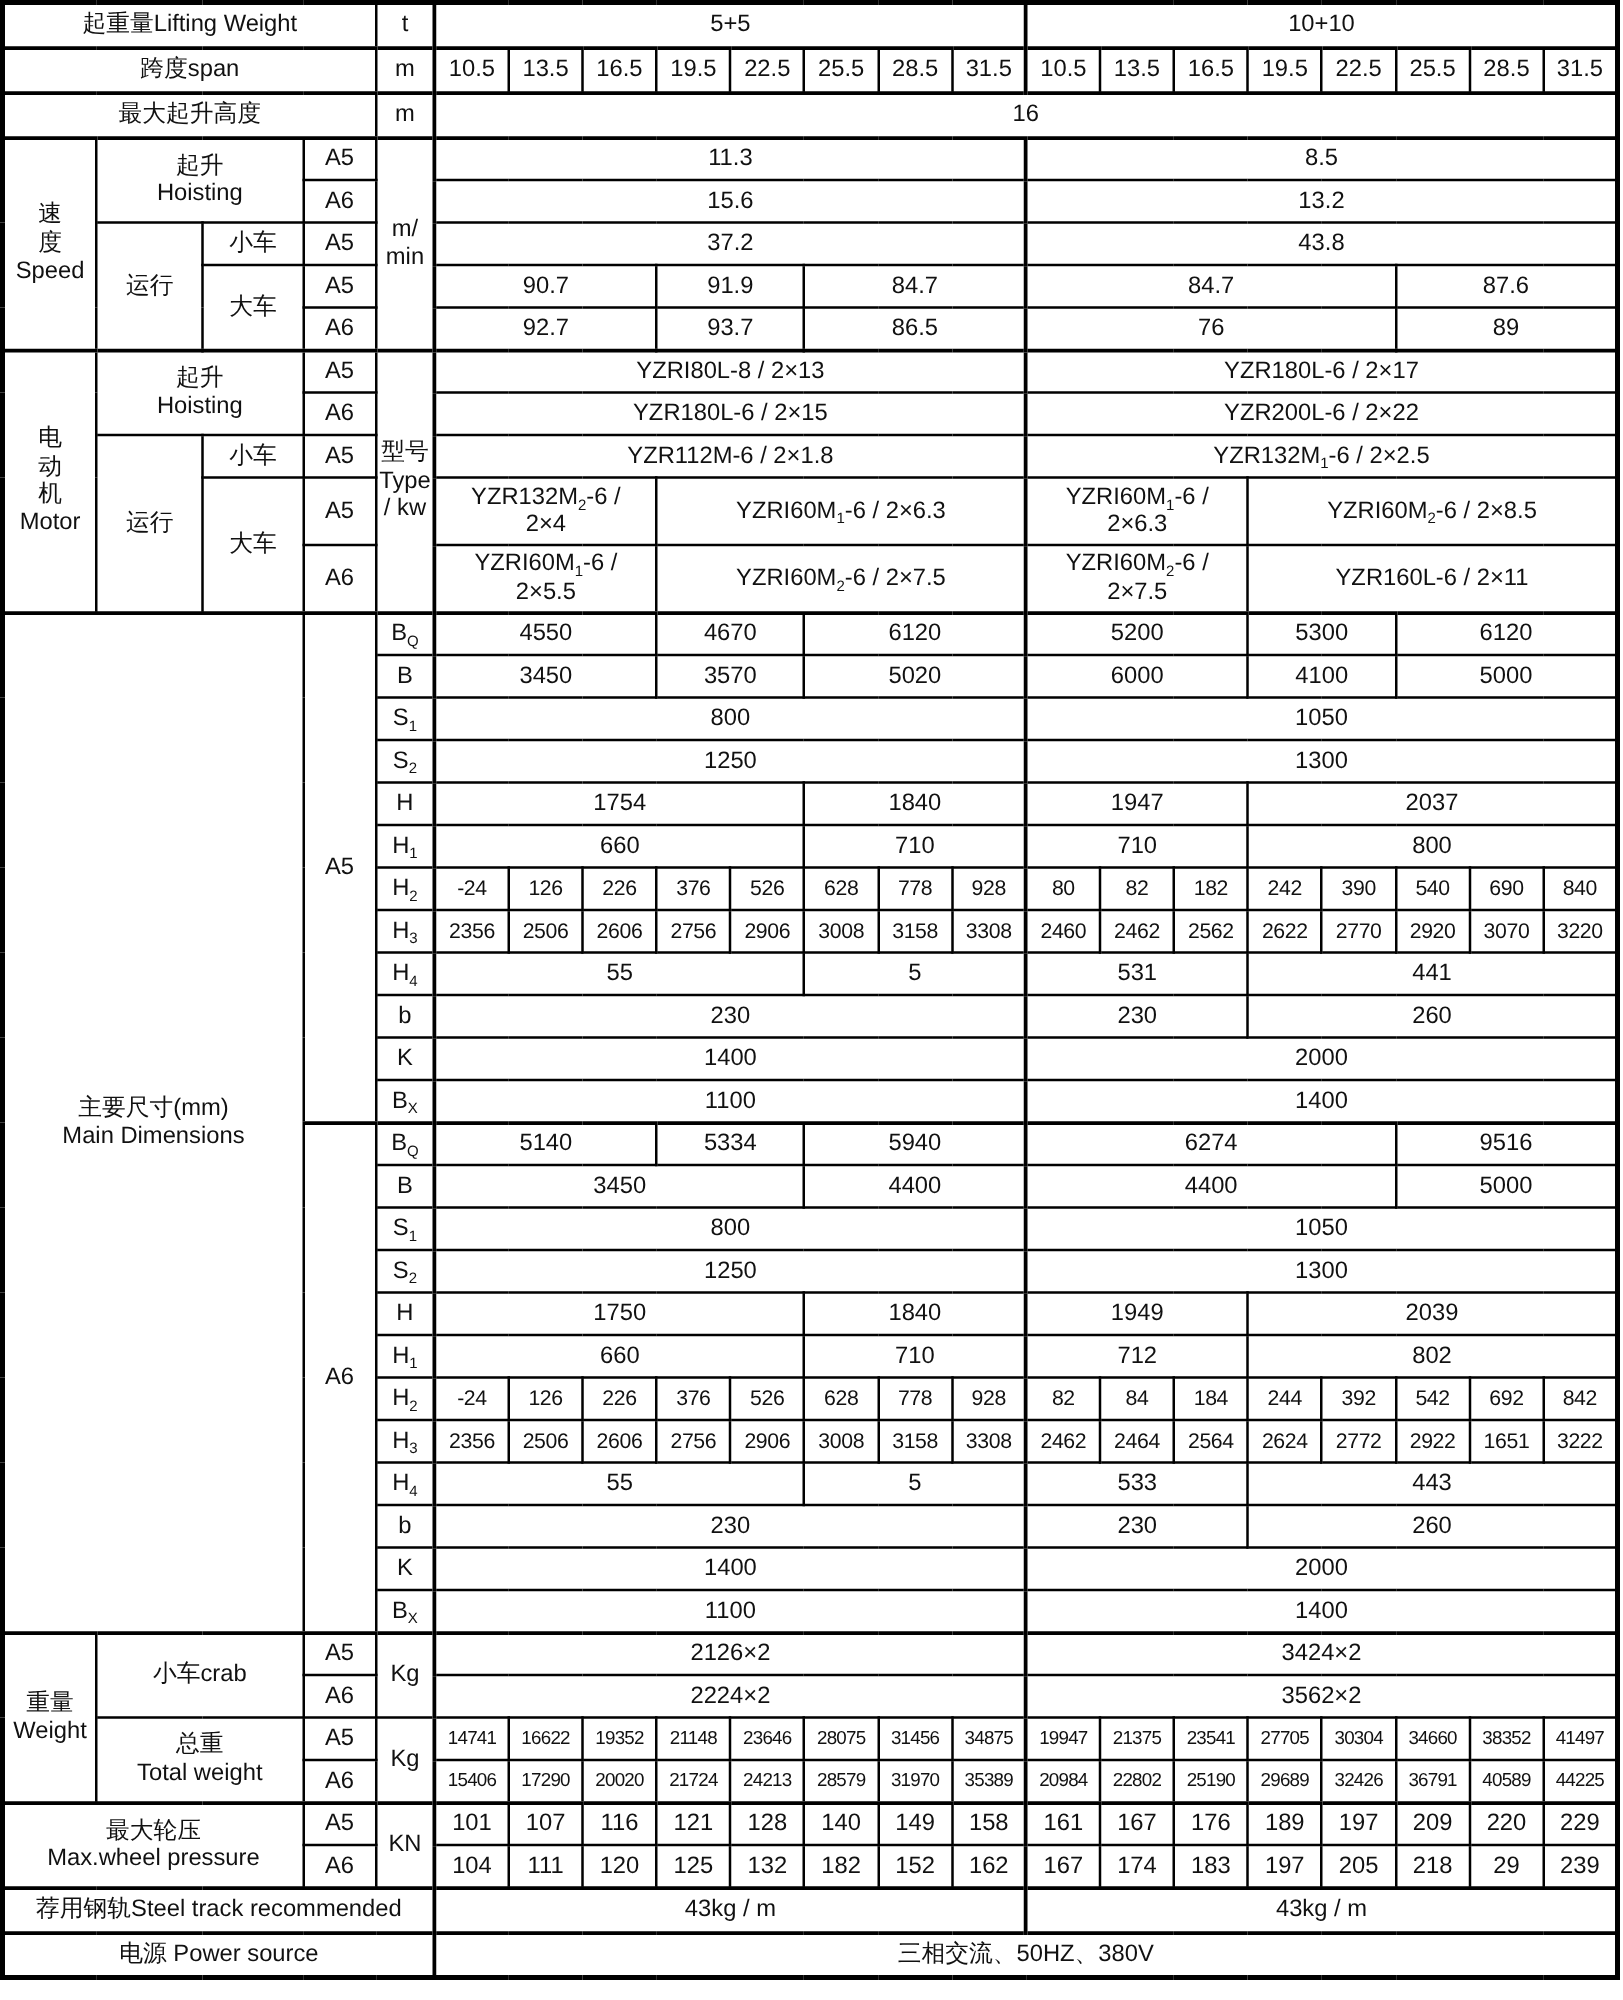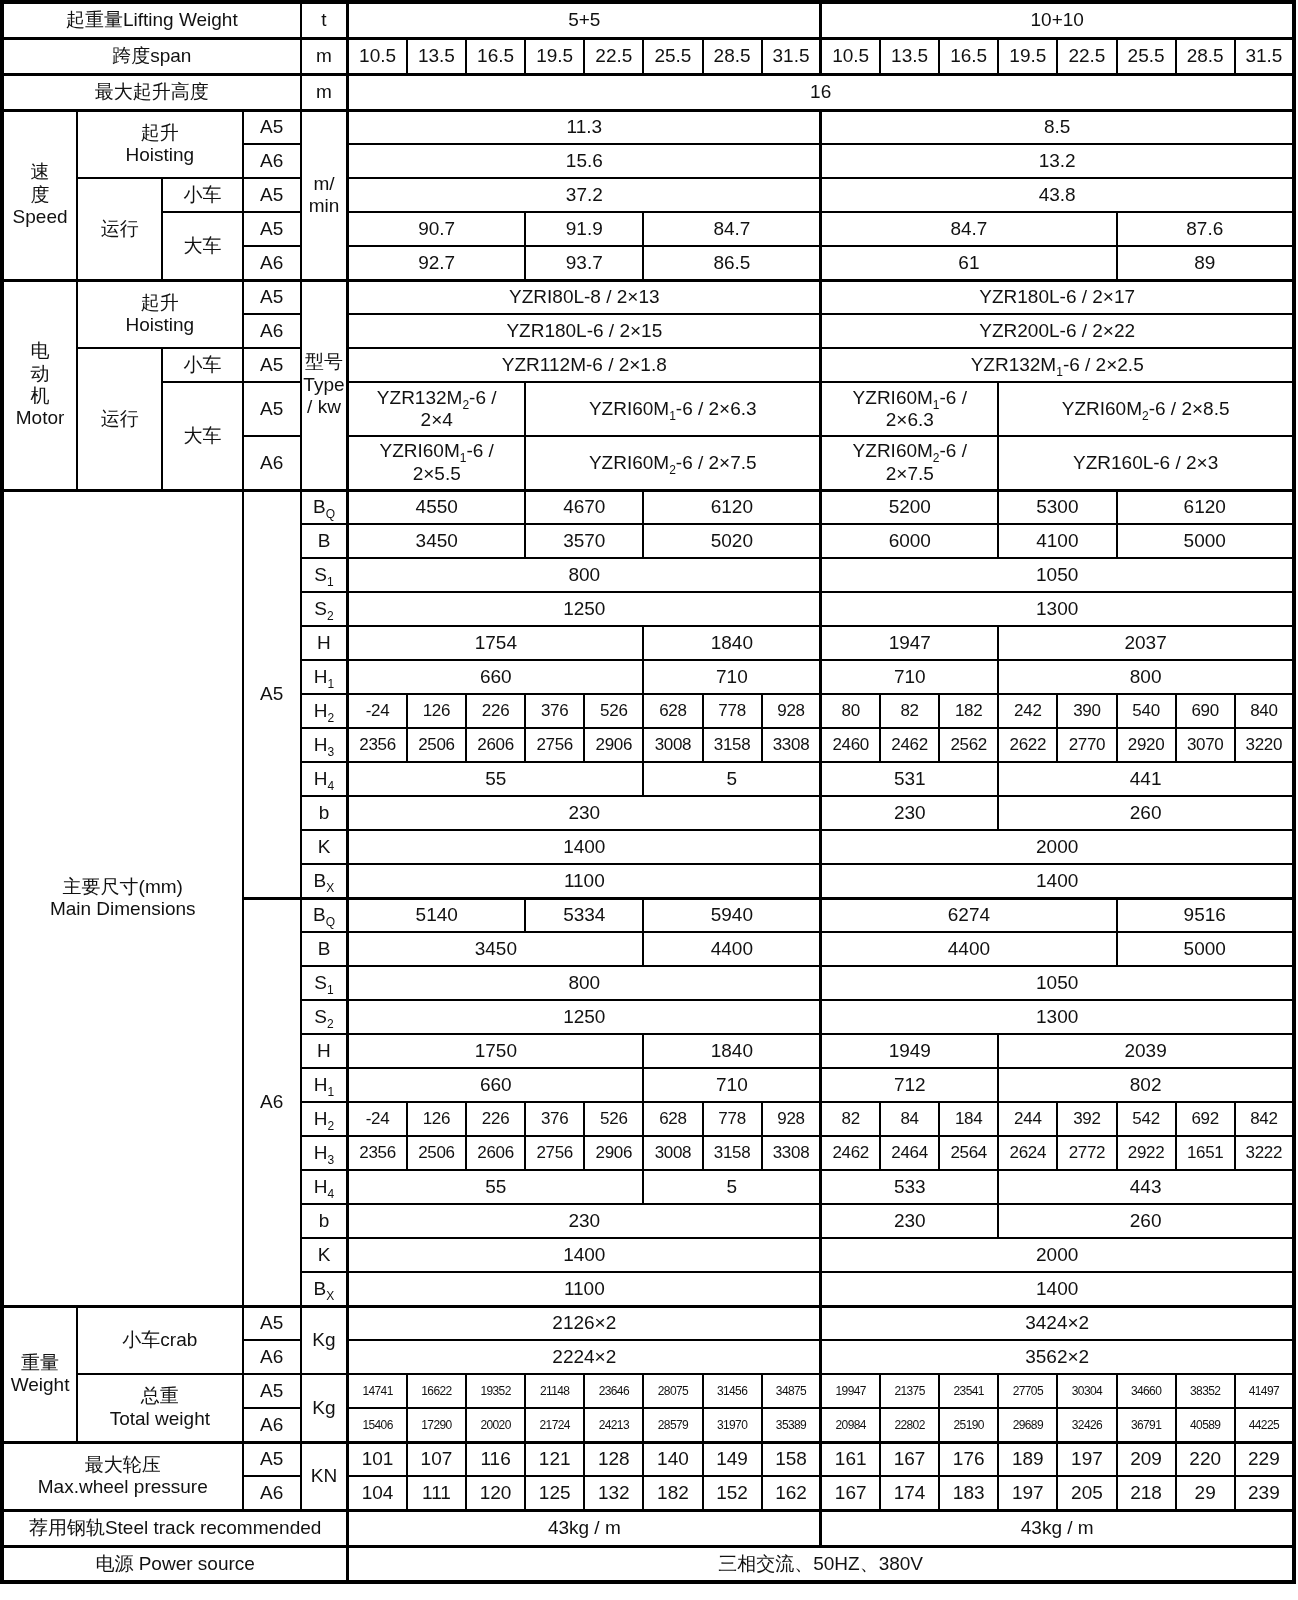--- a/index.html
+++ b/index.html
@@ -8,21 +8,21 @@
   table.spec{width:1296px;border-collapse:collapse;table-layout:fixed;border:4px solid #000;}
   td{border:2px solid #000;text-align:center;vertical-align:middle;
      font-size:19px;line-height:1.18;padding:1px 1px;white-space:pre-line;
      overflow:hidden;}
   tr{height:34px;}
   tr.h36{height:36px;}
   tr.tall{height:54px;}
   tr.sec td{border-top-width:3px;}
   td.dv{border-left-width:3px;}
   td.lbl{font-size:19px;}
-  td.sm{font-size:12px;letter-spacing:-0.6px;}
+  td.sm{font-size:15px;letter-spacing:-0.6px;}
   td.md{font-size:17px;letter-spacing:-0.3px;}
   sub{font-size:12px;line-height:0;}
 </style>
 </head>
 <body>
 
 <div class="wrap">
   <table class="spec">
     <colgroup>
         <col style="width: 75px;">
@@ -106,21 +106,21 @@
           <td colspan="2">91.9</td>
           <td colspan="3">84.7</td>
           <td colspan="5" class="dv">84.7</td>
           <td colspan="3">87.6</td>
         </tr>
         <tr>
           <td>A6</td>
           <td colspan="3" class="dv">92.7</td>
           <td colspan="2">93.7</td>
           <td colspan="3">86.5</td>
-          <td colspan="5" class="dv">61</td>
+          <td colspan="5" class="dv">76</td>
           <td colspan="3">89</td>
         </tr>
         <tr class="sec">
           <td rowspan="5" class="lbl">电<br>动<br>机<br>Motor</td>
           <td colspan="2" rowspan="2" class="lbl">起升<br>Hoisting</td>
           <td>A5</td>
           <td rowspan="5">型号<br>Type<br>/ kw</td>
           <td colspan="8" class="dv">YZRI80L-8 / 2×13</td>
           <td colspan="8" class="dv">YZR180L-6 / 2×17</td>
         </tr>
@@ -142,21 +142,21 @@
           <td colspan="3" class="dv">YZR132M<sub>2</sub>-6 /<br>2×4</td>
           <td colspan="5">YZRI60M<sub>1</sub>-6 / 2×6.3</td>
           <td colspan="3" class="dv">YZRI60M<sub>1</sub>-6 /<br>2×6.3</td>
           <td colspan="5">YZRI60M<sub>2</sub>-6 / 2×8.5</td>
         </tr>
         <tr class="tall">
           <td>A6</td>
           <td colspan="3" class="dv">YZRI60M<sub>1</sub>-6 /<br>2×5.5</td>
           <td colspan="5">YZRI60M<sub>2</sub>-6 / 2×7.5</td>
           <td colspan="3" class="dv">YZRI60M<sub>2</sub>-6 /<br>2×7.5</td>
-          <td colspan="5">YZR160L-6 / 2×3</td>
+          <td colspan="5">YZR160L-6 / 2×11</td>
         </tr>
         <tr class="sec">
           <td colspan="3" rowspan="24" class="lbl">主要尺寸(mm)<br>Main Dimensions</td>
           <td rowspan="12">A5</td>
           <td>B<sub>Q</sub></td>
           <td colspan="3" class="dv">4550</td>
           <td colspan="2">4670</td>
           <td colspan="3">6120</td>
           <td colspan="3" class="dv">5200</td>
           <td colspan="2">5300</td>

